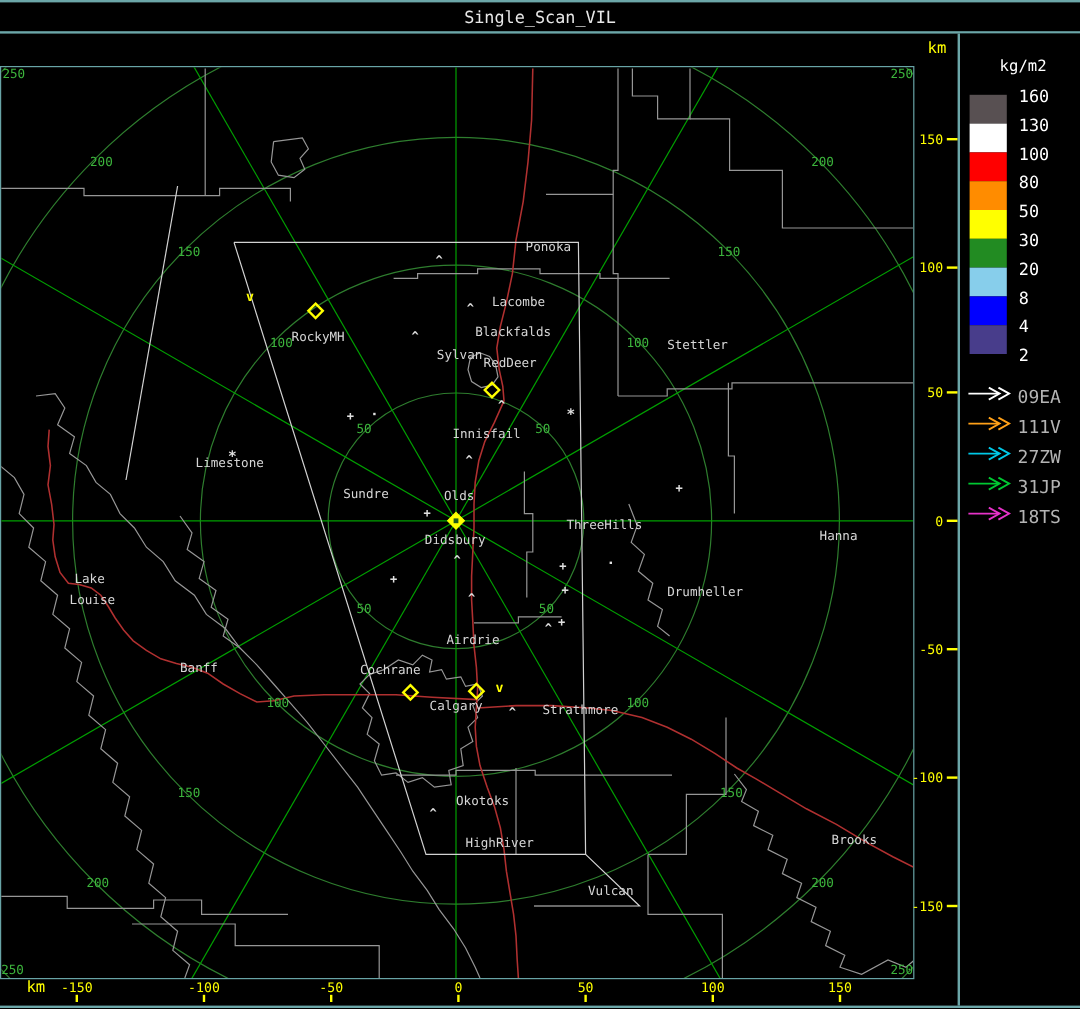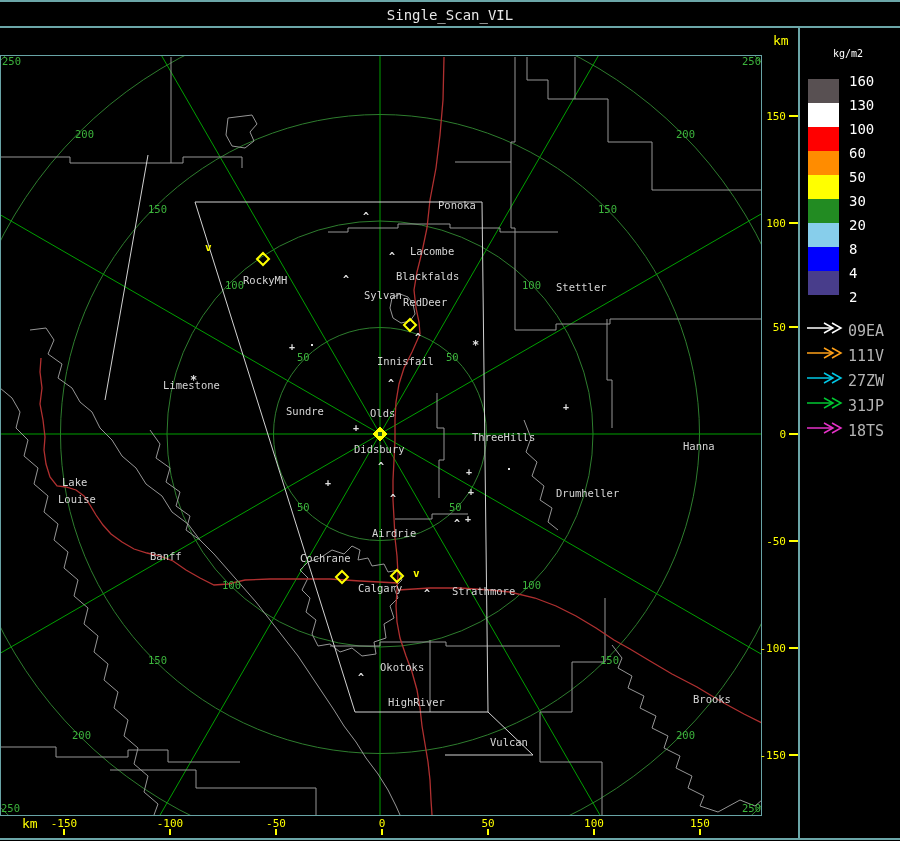--- a/index.html
+++ b/index.html
@@ -14,21 +14,21 @@
              border:1px solid #68a4a6;box-sizing:border-box;background:#000;overflow:hidden;}
   #mapsvg{position:absolute;left:0;top:0;}
   .vsep{position:absolute;left:798px;top:28px;width:2px;height:810px;background:#6ba6a8;}
   .hbot{position:absolute;left:0;top:838px;width:900px;height:2px;background:#6ba6a8;}
   .raxis-label{position:absolute;width:34px;text-align:right;color:#ffff00;font-size:11px;}
   .raxis-tick{position:absolute;width:9px;height:2px;background:#ffff00;}
   .baxis-label{position:absolute;width:44px;text-align:center;color:#ffff00;font-size:11px;}
   .baxis-tick{position:absolute;width:2px;height:6px;background:#ffff00;}
   .kmbot{position:absolute;left:22px;top:816px;color:#ffff00;font-size:13px;}
   .legend{position:absolute;left:800px;top:28px;width:100px;height:805px;background:#000;}
-  .leg-unit{position:absolute;left:33px;top:20px;color:#ffffff;font-size:10px;}
+  .leg-unit{position:absolute;left:33px;top:20px;color:#ffffff;font-size:13px;}
   .swatch{position:absolute;left:8px;width:31px;height:24px;}
   .swlab{position:absolute;left:49px;width:40px;color:#ffffff;font-size:14px;}
   .arlab{position:absolute;left:48px;width:44px;color:#b4b4b4;font-size:15px;}
   .arrow{position:absolute;left:6px;}
 </style>
 </head>
 <body>
 
 <div id="app">
 
@@ -211,21 +211,21 @@
         <div class="swatch" style="top: 99px; background: rgb(255, 0, 0);"></div>
         <div class="swatch" style="top: 123px; background: rgb(255, 140, 0);"></div>
         <div class="swatch" style="top: 147px; background: rgb(255, 255, 0);"></div>
         <div class="swatch" style="top: 171px; background: rgb(34, 139, 34);"></div>
         <div class="swatch" style="top: 195px; background: rgb(135, 206, 235);"></div>
         <div class="swatch" style="top: 219px; background: rgb(0, 0, 255);"></div>
         <div class="swatch" style="top: 243px; background: rgb(72, 61, 139);"></div>
         <div class="swlab" style="top: 45px;">160</div>
         <div class="swlab" style="top: 69px;">130</div>
         <div class="swlab" style="top: 93px;">100</div>
-        <div class="swlab" style="top: 117px;">60</div>
+        <div class="swlab" style="top: 117px;">80</div>
         <div class="swlab" style="top: 141px;">50</div>
         <div class="swlab" style="top: 165px;">30</div>
         <div class="swlab" style="top: 189px;">20</div>
         <div class="swlab" style="top: 213px;">8</div>
         <div class="swlab" style="top: 237px;">4</div>
         <div class="swlab" style="top: 261px;">2</div>
       </div>
     <div id="radarcol">
         <svg width="38" height="12" class="arrow" style="top: 294px;">
           <line x1="1" y1="6" x2="26" y2="6" stroke="#ffffff" stroke-width="1.5"></line>

